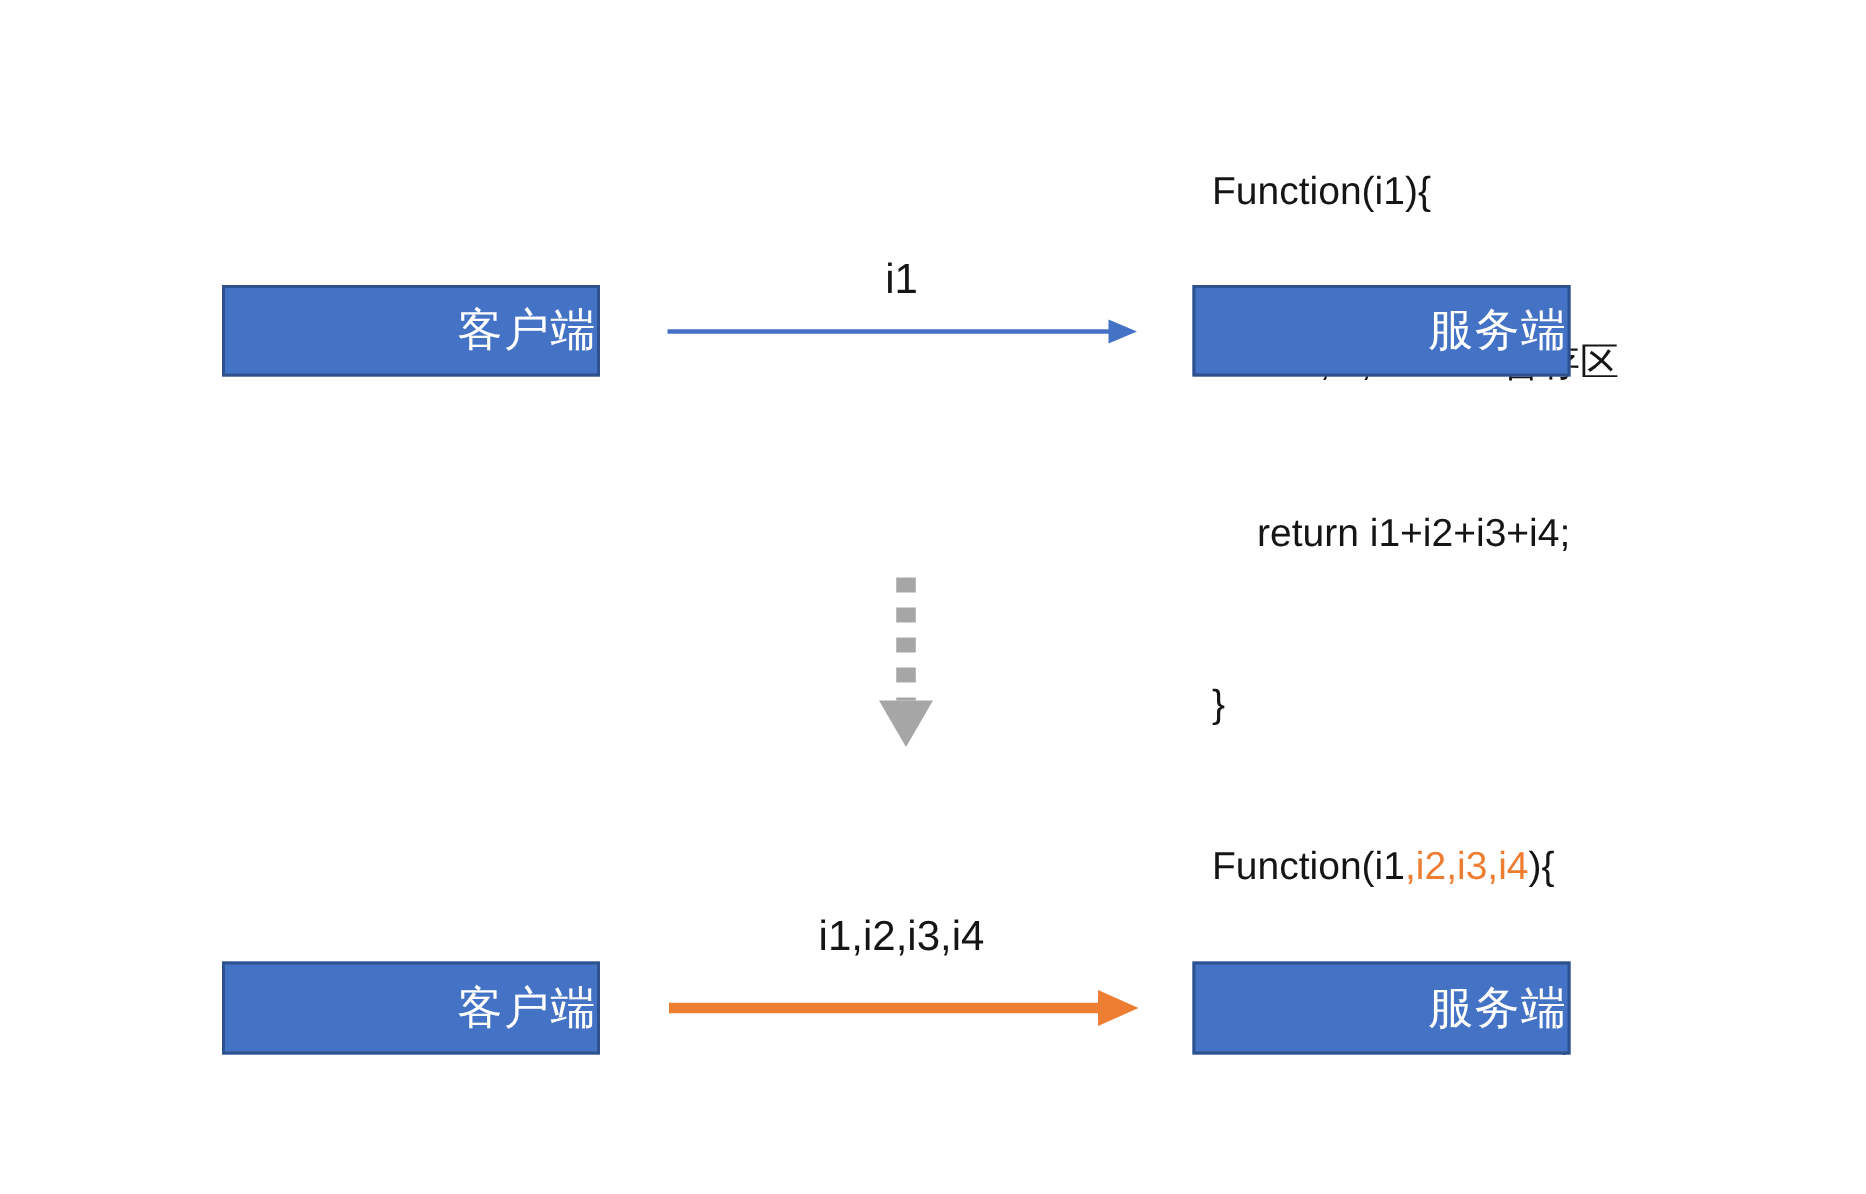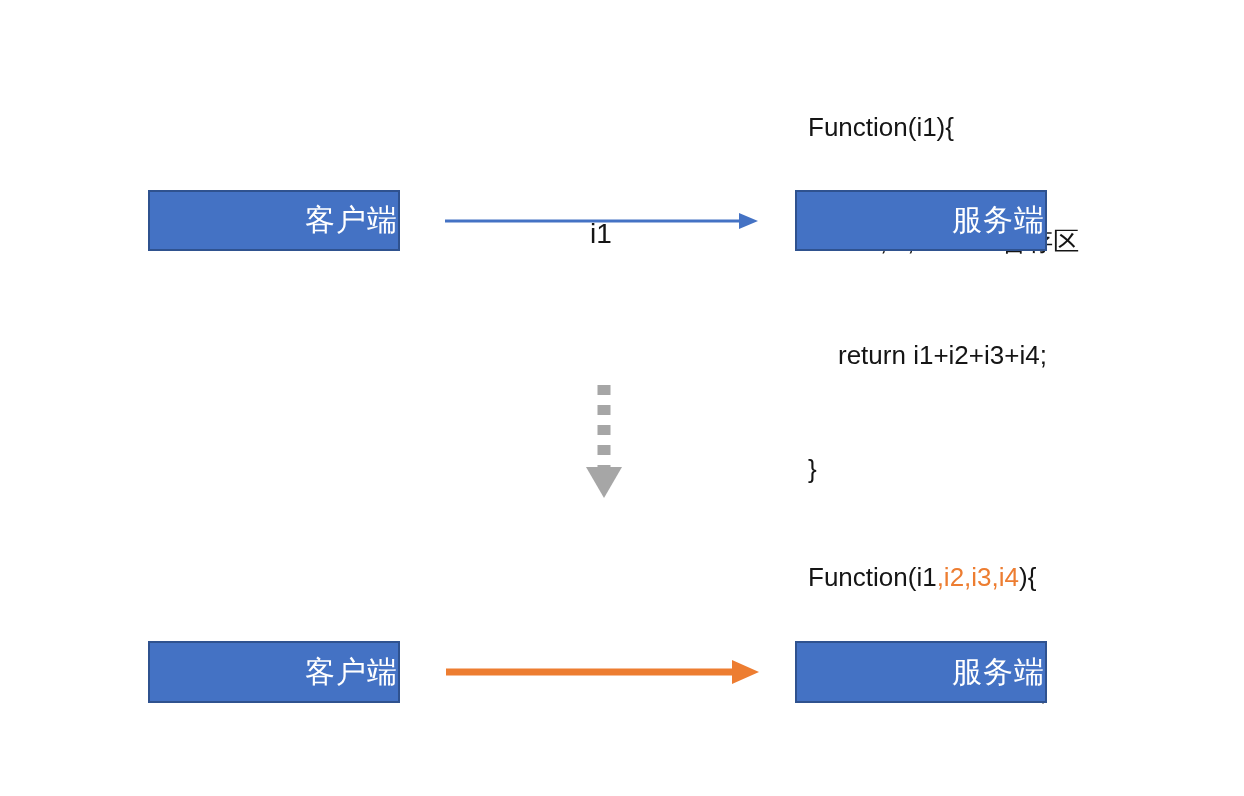--- a/index.html
+++ b/index.html
@@ -35,21 +35,21 @@
   .box-bot-server  { left: 795px; top: 641px; height: 62px; }
 
   .arrow-label {
     position: absolute;
     left: 445px;
     width: 312px;
     text-align: center;
     color: #151515;
     font-size: 28px;
   }
-  .label-top { top: 170px; margin-top: 48px; }
+  .label-top { top: 170px; }
   .label-bot { top: 608px; }
 
   .arrow-svg { position: absolute; display: block; }
   .svg-top   { left: 443px; top: 208px; }
   .svg-bot   { left: 443px; top: 655px; }
   .svg-down  { left: 580px; top: 380px; }
 
   .blue-stroke   { stroke: var(--arrow-blue); }
   .blue-fill     { fill: var(--arrow-blue); }
   .orange-stroke { stroke: var(--arrow-orange); }
@@ -105,20 +105,21 @@
   <div class="code-block code-bot">
     <div class="code-line"><span>Function(i1</span><span class="code-highlight">,i2,i3,i4</span><span>){</span></div>
     <div class="code-line indent">return i1+i2+i3+i4;</div>
     <div class="code-line">}</div>
   </div>
 
   <div class="node-box box-bot-client">
     <span>客户端</span>
   </div>
 
+  <div class="arrow-label label-bot">i1,i2,i3,i4</div>
 
   <svg class="arrow-svg svg-bot" width="318" height="34" viewBox="0 0 318 34">
     <line x1="3" y1="17" x2="292" y2="17" stroke-width="7" class="orange-stroke"></line>
     <polygon points="289,5 316,17 289,29" class="orange-fill"></polygon>
   </svg>
 
   <div class="node-box box-bot-server">
     <span>服务端</span>
   </div>
 

